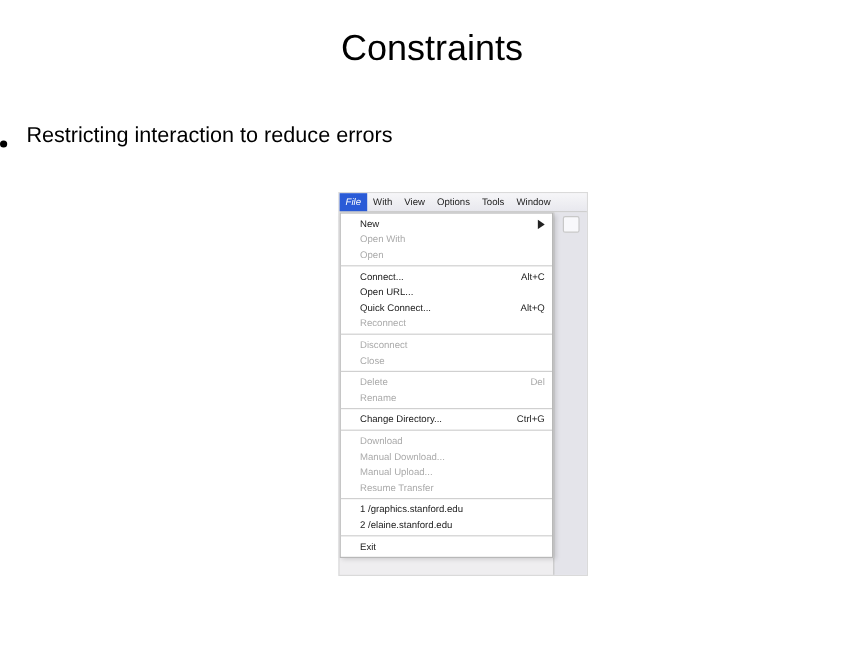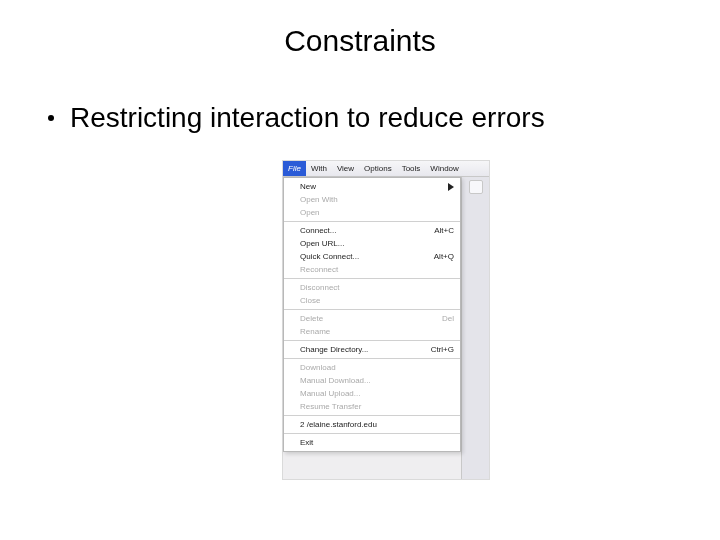--- a/index.html
+++ b/index.html
@@ -1,19 +1,19 @@
 <!DOCTYPE html>
 <html><head>
 <meta charset="utf-8">
 <style>
   * { margin: 0; padding: 0; box-sizing: border-box; }
   html, body { width: 720px; height: 540px; background: #fff; font-family: Arial, Helvetica, sans-serif; color: #000; }
   .slide { width: 720px; height: 403px; position: relative; }
   .title { font-size: 30px; text-align: center; padding-top: 24px; }
-  .bullet-row { display: flex; align-items: center; font-size: 28px; margin-top: 44px; padding-left: 48px; }
+  .bullet-row { display: flex; align-items: flex-end; font-size: 18px; margin-top: 44px; }
   .bullet-row .dot { width: 6px; height: 6px; border-radius: 50%; background: #000; margin-right: 16px; }
   .figure { position: absolute; left: 282px; top: 160px; width: 208px; height: 320px; background: #efeef0; border: 1px solid #dadada; }
   .menubar { height: 16px; background: linear-gradient(#f6f6f8,#e8e8ee); border-bottom: 1px solid #c8c8c8; display: flex; align-items: stretch; font-size: 8px; }
   .menubar .tab { padding: 2px 5px; display: flex; align-items: center; color: #222; }
   .menubar .tab.active { background: #2a5bd7; color: #fff; font-style: italic; }
   .menu { position: absolute; left: 0; top: 16px; width: 178px; background: #fff; border: 1px solid #b8b8b8; box-shadow: 2px 2px 4px rgba(0,0,0,0.15); font-size: 8px; color: #222; }
   .menu .grp { border-bottom: 1px solid #d0d0d0; padding: 2px 0; }
   .menu .grp:last-child { border-bottom: none; }
   .menu .item { display: flex; align-items: center; height: 13px; padding: 0 6px 0 16px; position: relative; }
   .menu .item .lbl { flex: 1; white-space: nowrap; overflow: hidden; }
@@ -113,20 +113,23 @@
           </div>
           <div class="item disabled">
             <span class="lbl">Manual Upload...</span>
           </div>
           <div class="item disabled">
             <span class="lbl">Resume Transfer</span>
           </div>
         </div>
         <div class="grp">
           <div class="item">
+            <span class="lbl">1 /graphics.stanford.edu</span>
+          </div>
+          <div class="item">
             <span class="lbl">2 /elaine.stanford.edu</span>
           </div>
         </div>
         <div class="grp">
           <div class="item">
             <span class="lbl">Exit</span>
           </div>
         </div>
       </div>
   </div>

